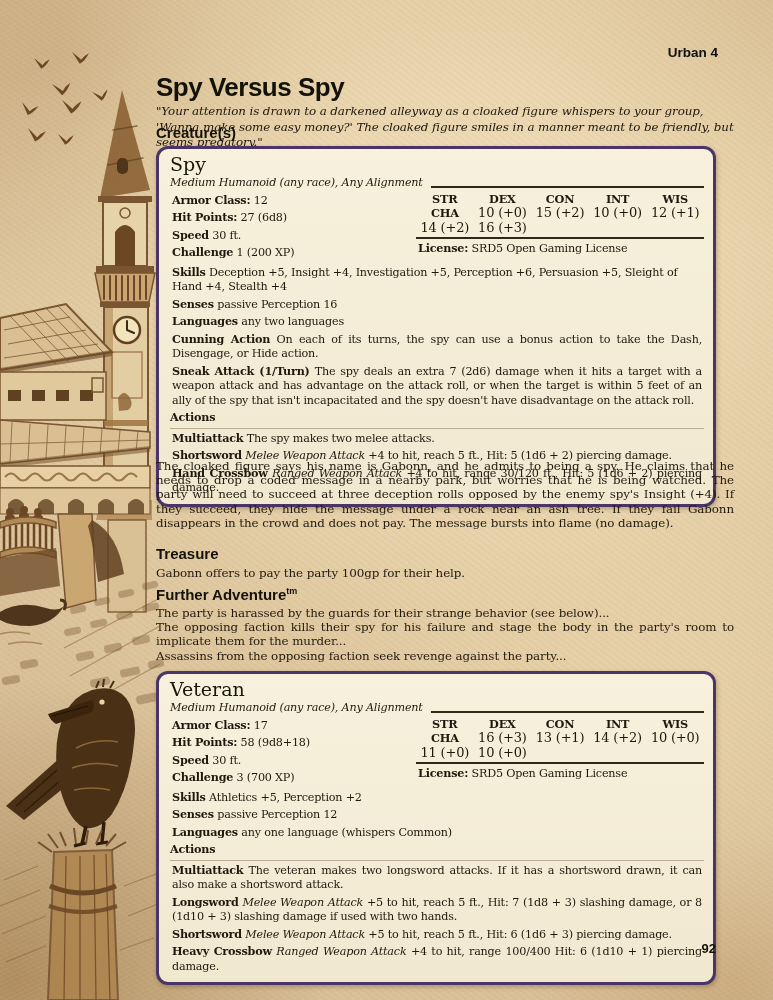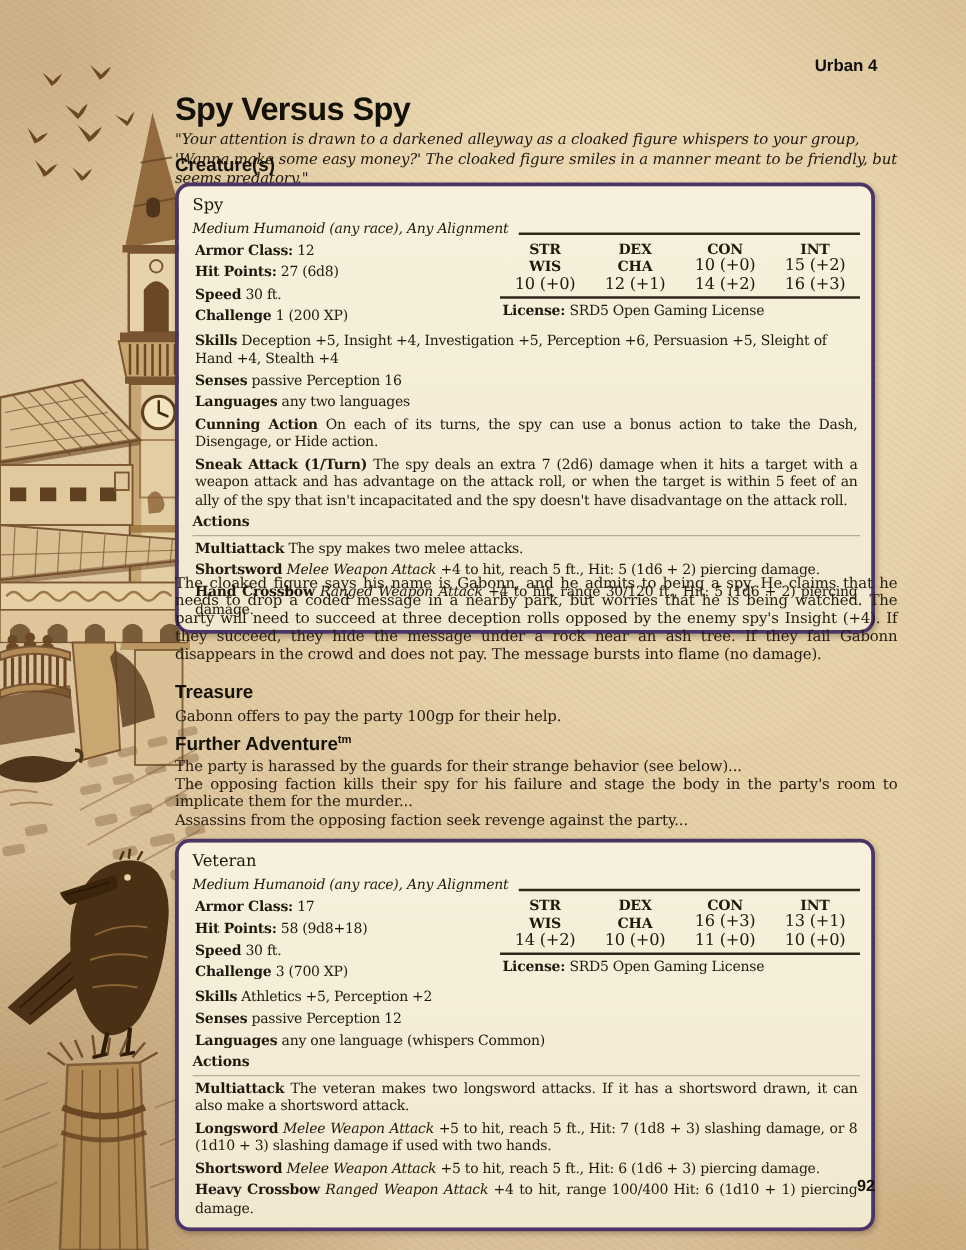--- a/index.html
+++ b/index.html
@@ -9,43 +9,43 @@
       repeating-linear-gradient(37deg, rgba(120,86,46,.035) 0 2px, rgba(0,0,0,0) 2px 5px),
       repeating-linear-gradient(-24deg, rgba(255,246,222,.05) 0 1px, rgba(0,0,0,0) 1px 4px),
       radial-gradient(130% 90% at 62% 28%, rgba(246,230,194,.95) 0%, rgba(233,213,172,.55) 38%, rgba(0,0,0,0) 62%),
       radial-gradient(70% 50% at 85% 72%, rgba(236,216,175,.7), rgba(0,0,0,0) 60%),
       radial-gradient(60% 45% at 8% 6%, rgba(176,137,89,.55), rgba(0,0,0,0) 55%),
       radial-gradient(75% 55% at 2% 98%, rgba(148,108,60,.6), rgba(0,0,0,0) 55%),
       radial-gradient(50% 35% at 98% 2%, rgba(196,160,110,.5), rgba(0,0,0,0) 60%),
       radial-gradient(45% 30% at 95% 98%, rgba(186,148,98,.5), rgba(0,0,0,0) 60%);
   }
   .illus{position:absolute;left:0;top:0;z-index:1}
-  .content{position:absolute;left:140px;top:0;width:578px;height:744px;z-index:2}
+  .content{position:absolute;left:156px;top:0;width:578px;height:744px;z-index:2}
   .corner{position:absolute;top:45px;right:16px;font:bold 13.5px "Liberation Sans",sans-serif;color:#10100e}
   .title{position:absolute;top:55px;left:0;font:bold 26px "Liberation Sans",sans-serif;letter-spacing:-.5px;color:#131108}
   .flavor{position:absolute;top:92px;left:0;width:578px;font:italic 11.9px/15.8px "DejaVu Serif",serif;letter-spacing:-.1px;color:#1d160c}
   .h-sec{position:absolute;left:0;font:bold 15px "Liberation Sans",sans-serif;color:#131108}
   .pos-creatures{top:124px}
   .statblock{position:absolute;left:0;width:560px;box-sizing:border-box;
     background:linear-gradient(#f7f1dd,#f1e8d0);
     border:3px solid #4a3566;border-radius:12px;padding:4px 9px 6px 11px;
     font-family:"DejaVu Serif",serif;font-size:11.2px;line-height:14.5px;letter-spacing:-.2px;
     color:#20180d;box-shadow:1px 2px 4px rgba(70,45,20,.3)}
   .pos-spy{top:146px}
   .pos-veteran{top:671px}
-  .sb-name{margin:0;font-size:13px;font-weight:normal;line-height:23px;letter-spacing:0;color:#1c150a}
+  .sb-name{margin:0;font-size:19px;font-weight:normal;line-height:23px;letter-spacing:0;color:#1c150a}
   .sb-typerow{display:flex}
   .sb-type{font-style:italic;white-space:nowrap}
   .sb-rule{flex:1;margin-left:8px;margin-bottom:3px;border-bottom:2px solid #30271a;align-self:flex-end}
   .sb-head{display:flex;gap:10px}
   .sb-left{width:236px;flex:none}
   .sb-right{flex:1;padding-top:1px}
   .sb-line{margin:2px}
   .jt{text-align:justify}
-  .ab-grid{display:grid;grid-template-columns:repeat(4,1fr);text-align:center;border-bottom:2px solid #30271a;padding-bottom:2px}
+  .ab-grid{display:grid;grid-template-columns:repeat(5,1fr);text-align:center;border-bottom:2px solid #30271a;padding-bottom:2px}
   .ab-h{font-weight:bold;font-size:11.3px}
   .ab-v{white-space:nowrap;font-size:13px}
   .sb-license{margin-top:2px}
   .sb-actions{margin:1px 0 2px;font-weight:bold;border-bottom:1px solid rgba(80,60,30,.35);padding-bottom:3px}
   .body-text{position:absolute;left:0;width:578px;font-family:"DejaVu Serif",serif;font-size:11.9px;line-height:14.2px;letter-spacing:-.1px;color:#221a0e;margin:0}
   .pos-encounter{top:459px;text-align:justify}
   .pos-treasure-t{top:566px}
   .pos-treasure-h{top:545px}
   .pos-further-h{top:586px}
   .pos-further-t{top:606px;text-align:justify}

